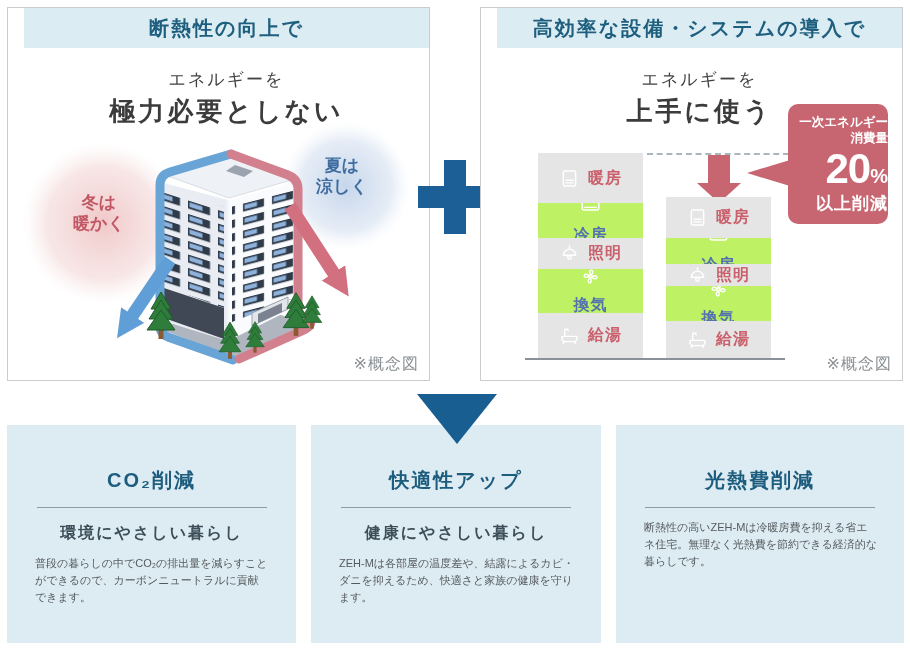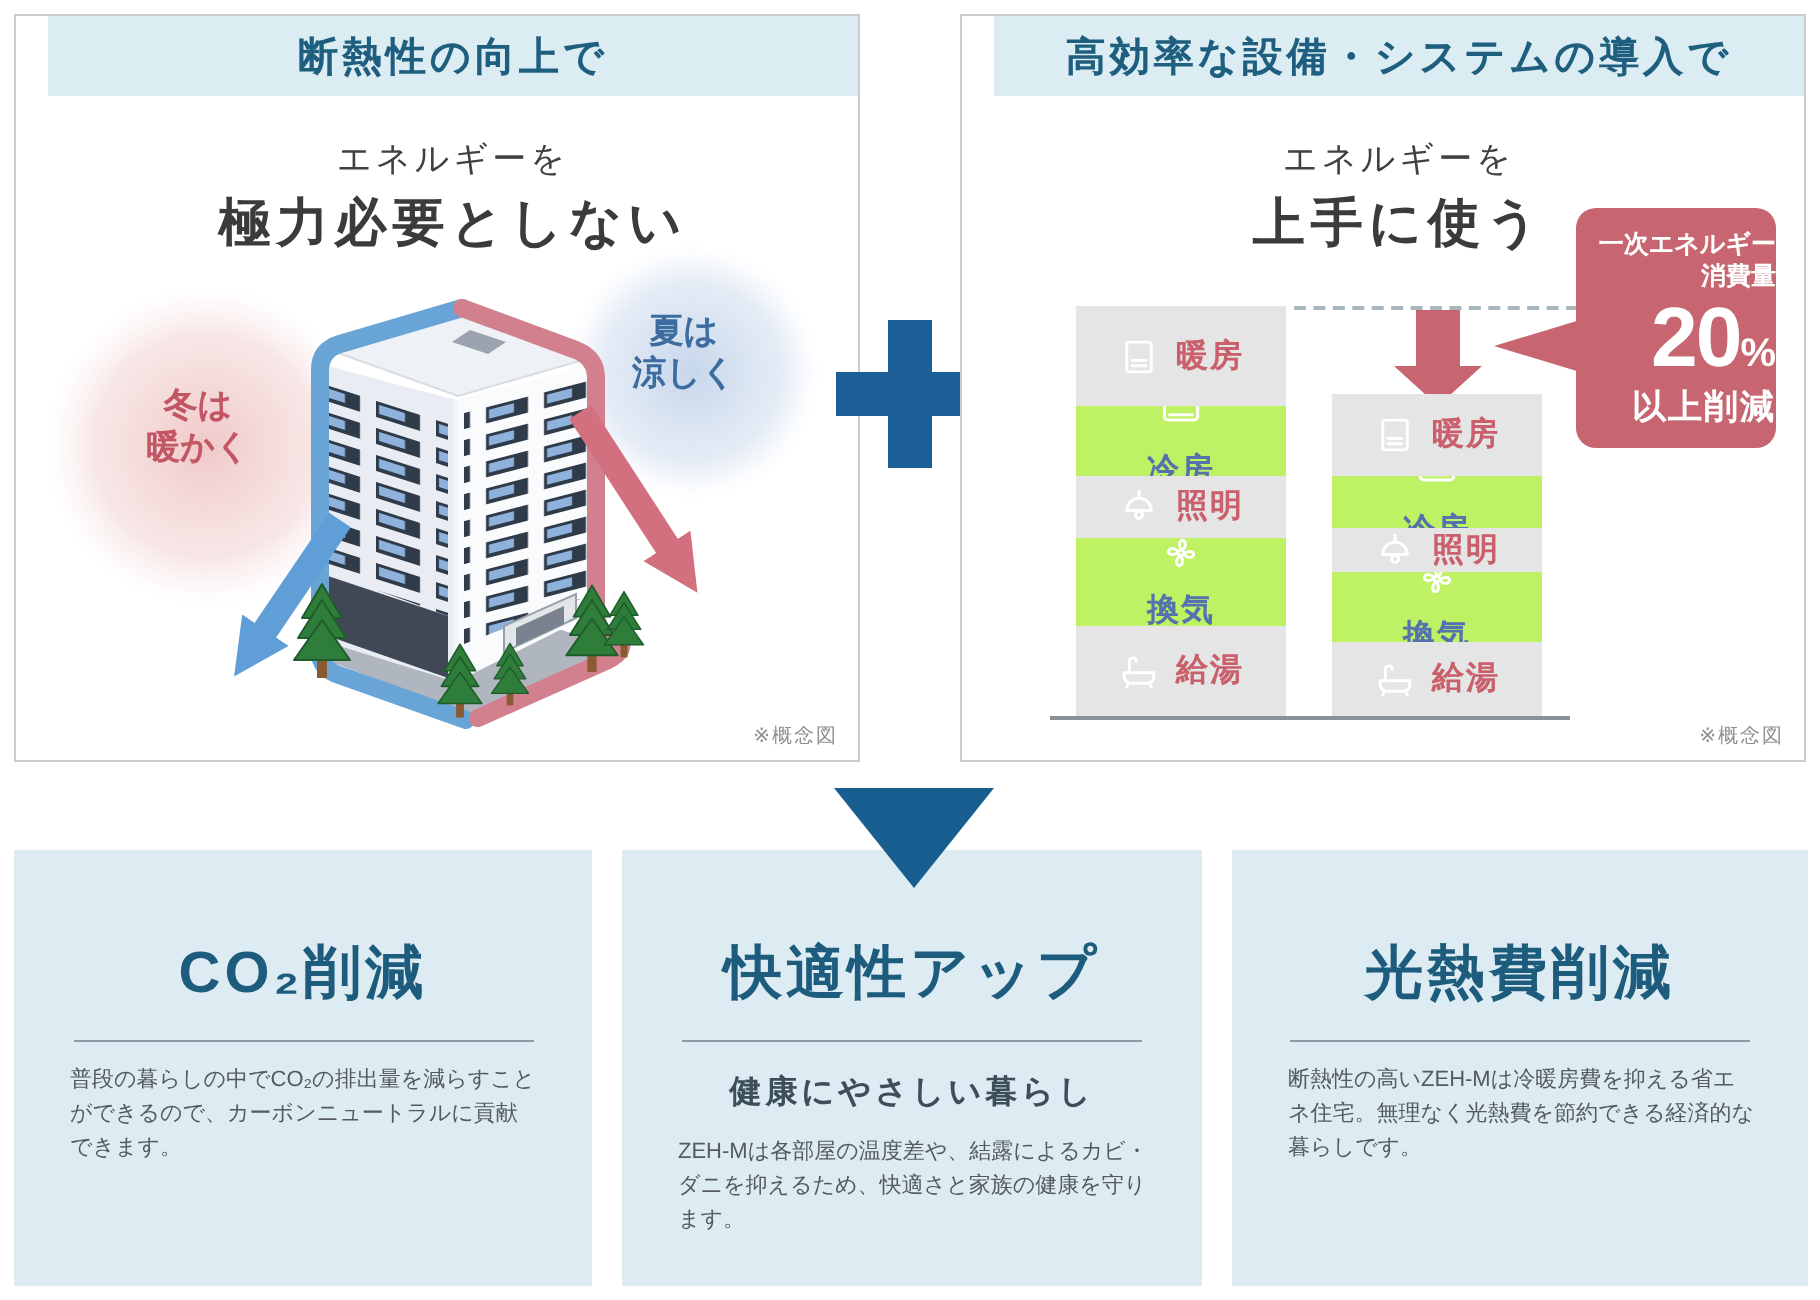--- a/index.html
+++ b/index.html
@@ -7,21 +7,21 @@
   .stage{position:absolute;inset:0;width:910px;height:650px;}
 
   
   .panel{position:absolute;top:7px;width:423px;height:374px;background:#fff;border:1px solid #c9cdd0;box-sizing:border-box;padding-left:16px;}
   .panel.left{left:7px;}
   .panel.right{left:480px;}
   .panel-header{height:40px;background:#dcecf3;display:flex;align-items:center;justify-content:center;
     font-size:20px;font-weight:bold;color:#1e5f7f;letter-spacing:2px;}
   .energy-line1{margin-top:20px;text-align:center;font-size:17px;color:#404040;letter-spacing:2px;}
   .energy-line2{margin-top:3px;text-align:center;font-size:26px;font-weight:bold;color:#3b3b3b;letter-spacing:3px;}
-  .concept-note{position:absolute;right:10px;bottom:5px;font-size:10px;color:#8a8f93;letter-spacing:1px;}
+  .concept-note{position:absolute;right:10px;bottom:5px;font-size:16px;color:#8a8f93;letter-spacing:1px;}
 
   
   .illus{position:absolute;left:0;top:0;width:423px;height:374px;}
   .illus text{font-family:"Liberation Sans","DejaVu Sans",sans-serif;font-weight:bold;}
 
   
   .plus{position:absolute;left:418px;top:160px;width:74px;height:74px;}
   .plus .pv{position:absolute;left:26px;top:0;width:22px;height:74px;background:#1b5f96;}
   .plus .ph{position:absolute;left:0;top:26px;width:74px;height:22px;background:#1b5f96;}
   .big-down-arrow{position:absolute;left:417px;top:394px;width:0;height:0;z-index:6;
@@ -51,21 +51,21 @@
   .call-small{font-size:12.5px;font-weight:bold;line-height:1.3;}
   .call-value{font-size:42px;font-weight:bold;line-height:1.05;letter-spacing:-1px;}
   .call-unit{font-size:20px;font-weight:bold;letter-spacing:0;}
   .call-suffix{font-size:17px;font-weight:bold;letter-spacing:1px;margin-top:1px;}
 
   
   .card{position:absolute;top:425px;height:218px;background:#ddecf3;box-sizing:border-box;}
   .card.c0{left:7px;width:289px;}
   .card.c1{left:311px;width:290px;}
   .card.c2{left:616px;width:288px;}
-  .card-title{margin-top:42px;text-align:center;font-size:29px;font-weight:bold;color:#1e5c7e;letter-spacing:2px;}
+  .card-title{margin-top:42px;text-align:center;font-size:20px;font-weight:bold;color:#1e5c7e;letter-spacing:2px;}
   .card-divider{width:230px;height:1px;background:#8c9ba5;margin:13px auto 0 auto;}
   .card-subtitle{margin-top:15px;text-align:center;font-size:16px;font-weight:bold;color:#3d4e59;letter-spacing:2px;}
   .card-body{margin:11px 26px 0 28px;font-size:11px;color:#555a5e;line-height:1.55;text-align:left;}
 </style>
 </head>
 <body>
 
 <div class="stage">
 
   <div class="panel left">
@@ -321,20 +321,21 @@
       </div>
 
     <div class="concept-note">※概念図</div>
   </div>
 
   <div class="big-down-arrow"></div>
 
   <div class="card c0">
     <div class="card-title">CO₂削減</div>
     <div class="card-divider"></div>
+    <div class="card-subtitle">環境にやさしい暮らし</div>
     <div class="card-body">普段の暮らしの中でCO₂の排出量を減らすことができるので、カーボンニュートラルに貢献できます。</div>
   </div>
   <div class="card c1">
     <div class="card-title">快適性アップ</div>
     <div class="card-divider"></div>
     <div class="card-subtitle">健康にやさしい暮らし</div>
     <div class="card-body">ZEH-Mは各部屋の温度差や、結露によるカビ・ダニを抑えるため、快適さと家族の健康を守ります。</div>
   </div>
   <div class="card c2">
     <div class="card-title">光熱費削減</div>

